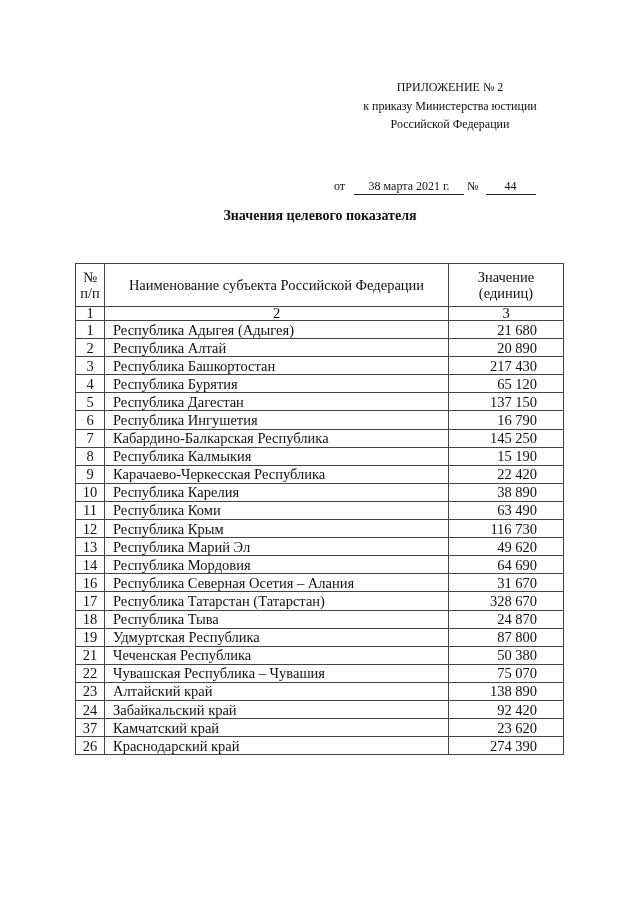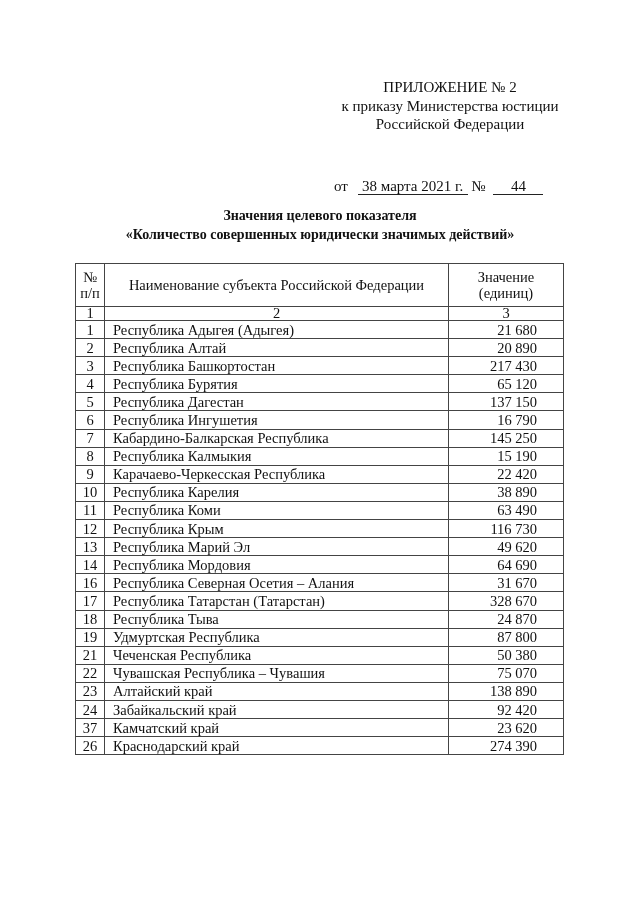--- a/index.html
+++ b/index.html
@@ -3,21 +3,21 @@
 <meta charset="utf-8">
 <style>
   html, body { margin: 0; padding: 0; }
   body {
     width: 640px; height: 905px; background: #ffffff;
     font-family: "Liberation Serif", "DejaVu Serif", serif;
     color: #111; position: relative; overflow: hidden;
   }
   .appendix {
     position: absolute; left: 300px; top: 78px; width: 300px;
-    text-align: center; font-size: 15px; line-height: 18.5px;
+    text-align: center; font-size: 12px; line-height: 18.5px;
   }
   .appendix .line { display: block; white-space: nowrap; }
   .appendix .date-line { text-align: left; padding-left: 34px; }
   .u { display: inline-block; border-bottom: 1px solid #222; text-align: center; line-height: 15px; }
   .title {
     position: absolute; left: 60px; top: 206px; width: 520px;
     text-align: center; font-weight: bold; font-size: 14px; line-height: 19px;
   }
   .title .line { display: block; }
   table.data {
@@ -48,21 +48,20 @@
   <span class="line date-line">
     <span>от</span>
     <span class="u" style="width:110px;margin-left:6px;">38  марта 2021 г.</span>
     <span>№</span>
     <span class="u" style="width:50px;margin-left:4px;margin-top:45px;">44</span>
   </span>
 </div>
 
 <div class="title">
   <span class="line">Значения целевого показателя</span>
-  <span class="line">«Количество совершенных юридически значимых действий»</span>
 </div>
 
 <table class="data">
   <colgroup>
       <col class="c1">
       <col class="c2">
       <col class="c3">
     </colgroup>
   <thead>
     <tr class="h">

